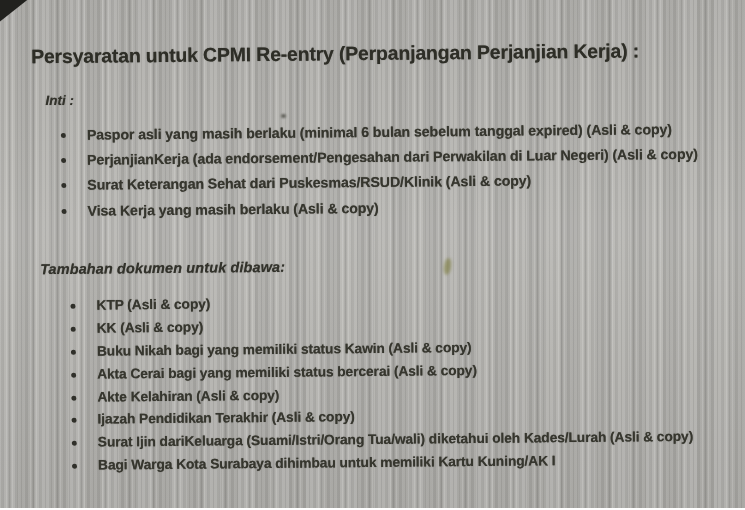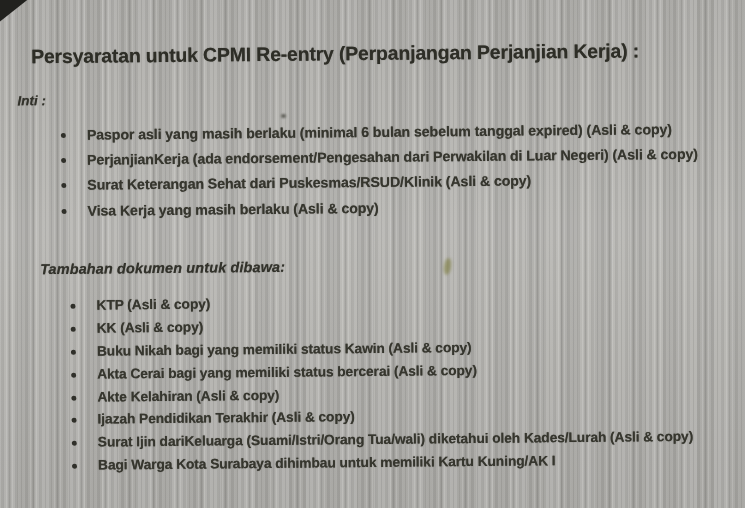--- a/index.html
+++ b/index.html
@@ -77,21 +77,21 @@
     color: #2e2e27;
     white-space: nowrap;
   }
   .section-heading {
     position: absolute;
     font-weight: bold;
     font-style: italic;
     color: #32322b;
     white-space: nowrap;
   }
-  .heading-inti { left: 19px; top: 90px; font-size: 13.5px; }
+  .heading-inti { left: 47px; top: 90px; font-size: 13.5px; }
   .heading-tambahan { left: 40px; top: 258px; font-size: 14.5px; letter-spacing: 0.1px; }
   ul.list {
     position: absolute;
     margin: 0;
     padding: 0;
     list-style: none;
   }
   .list-core { left: 62px; top: 124px; }
   .list-core li { height: 25.2px; font-size: 14.2px; }
   .list-extra { left: 70px; top: 295px; }

